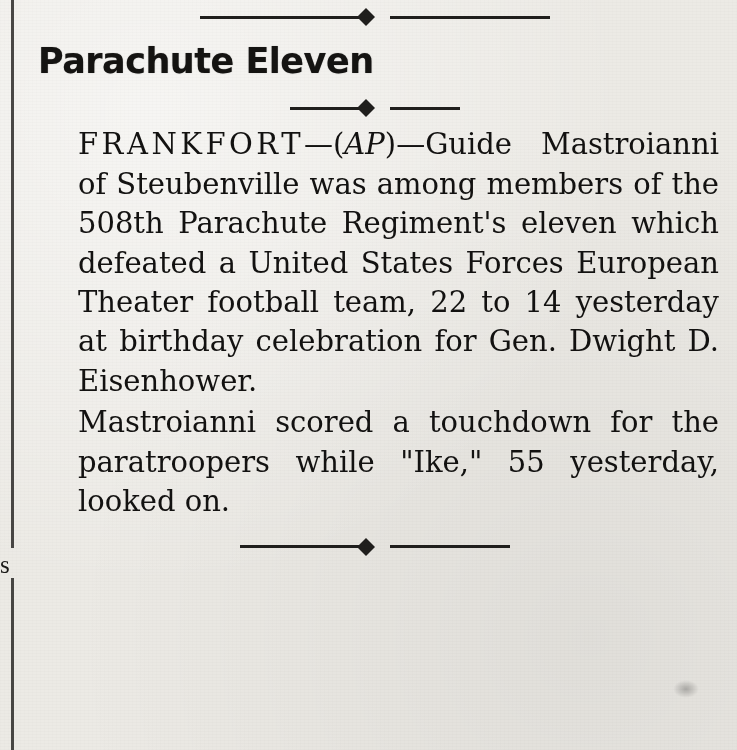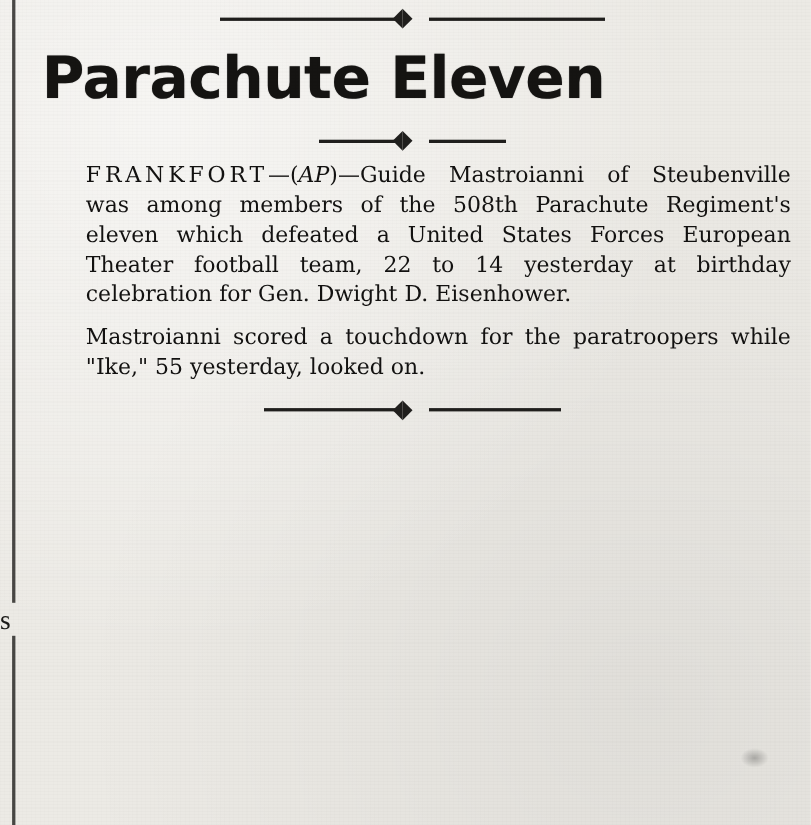--- a/index.html
+++ b/index.html
@@ -102,40 +102,40 @@
 
   .ornament-top { margin-top: 6px; }
   .ornament-mid { margin-top: 16px; margin-bottom: 6px; }
   .ornament-bottom { margin-top: 14px; }
   .ornament-mid .bar.left, .ornament-mid .bar.right { width: 70px; }
   .ornament-bottom .bar.left, .ornament-bottom .bar.right { width: 120px; }
 
   .headline {
     font-family: "DejaVu Sans", sans-serif;
     font-weight: bold;
-    font-size: 53px;
+    font-size: 35px;
     line-height: 1.12;
     color: #151412;
     letter-spacing: -0.5px;
     margin: 14px 0 0 8px;
     text-shadow: 0 0 1px rgba(0,0,0,0.4);
   }
   .headline .line2 { display: block; }
 
   .body-text {
     font-family: "DejaVu Serif", serif;
-    font-size: 20px;
+    font-size: 29px;
     line-height: 1.36;
     color: #131211;
     margin: 2px 0 0 4px;
     text-align: justify;
     text-justify: inter-word;
   }
   .body-text p { margin: 0; }
-  .body-text p + p { margin-top: 12px; }
+  .body-text p + p { margin-top: 2px; }
   .para-indent { padding-left: 44px; }
 
   .dateline {
     letter-spacing: 3.5px;
   }
   .ap {
     font-style: italic;
   }
 
   

